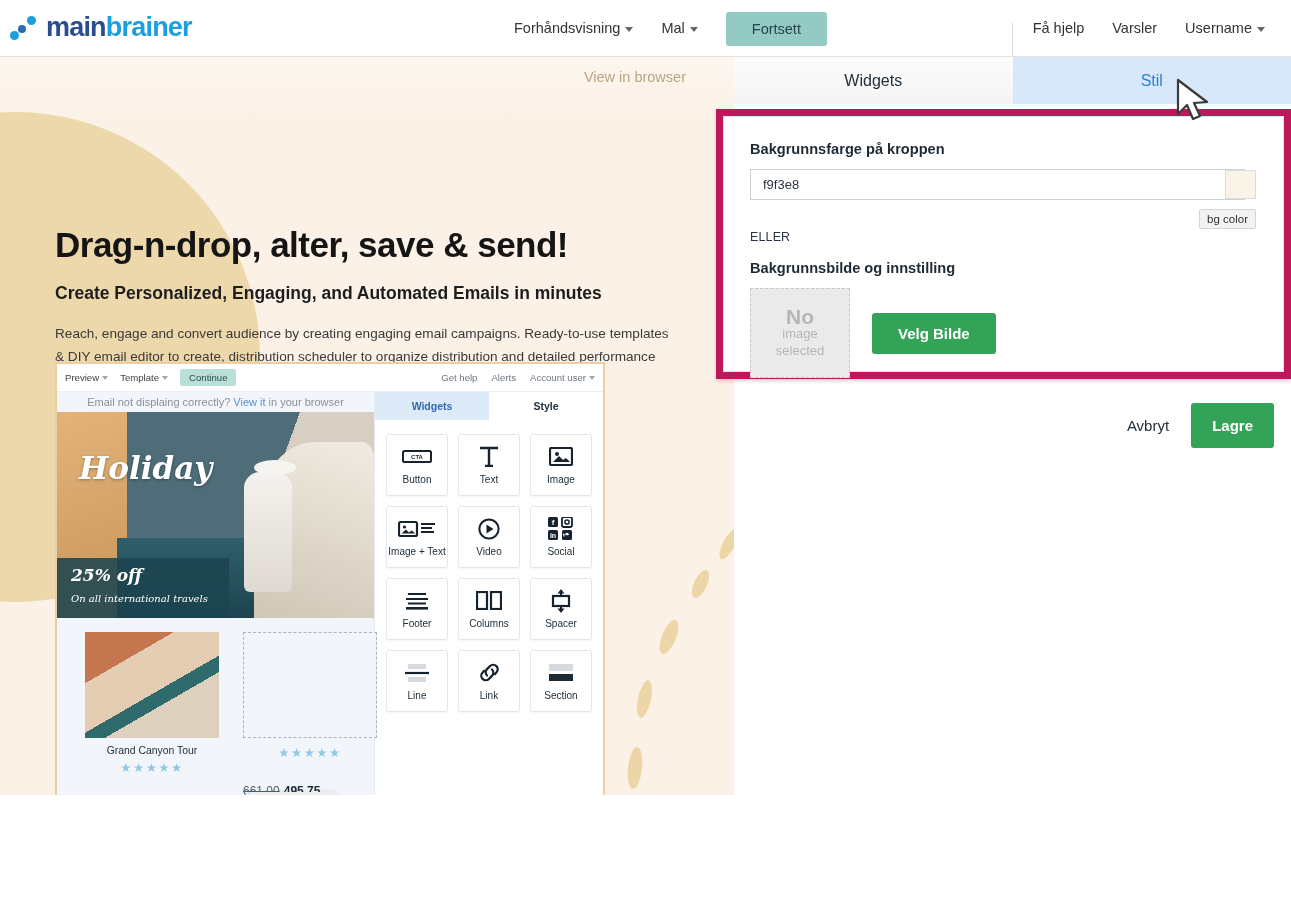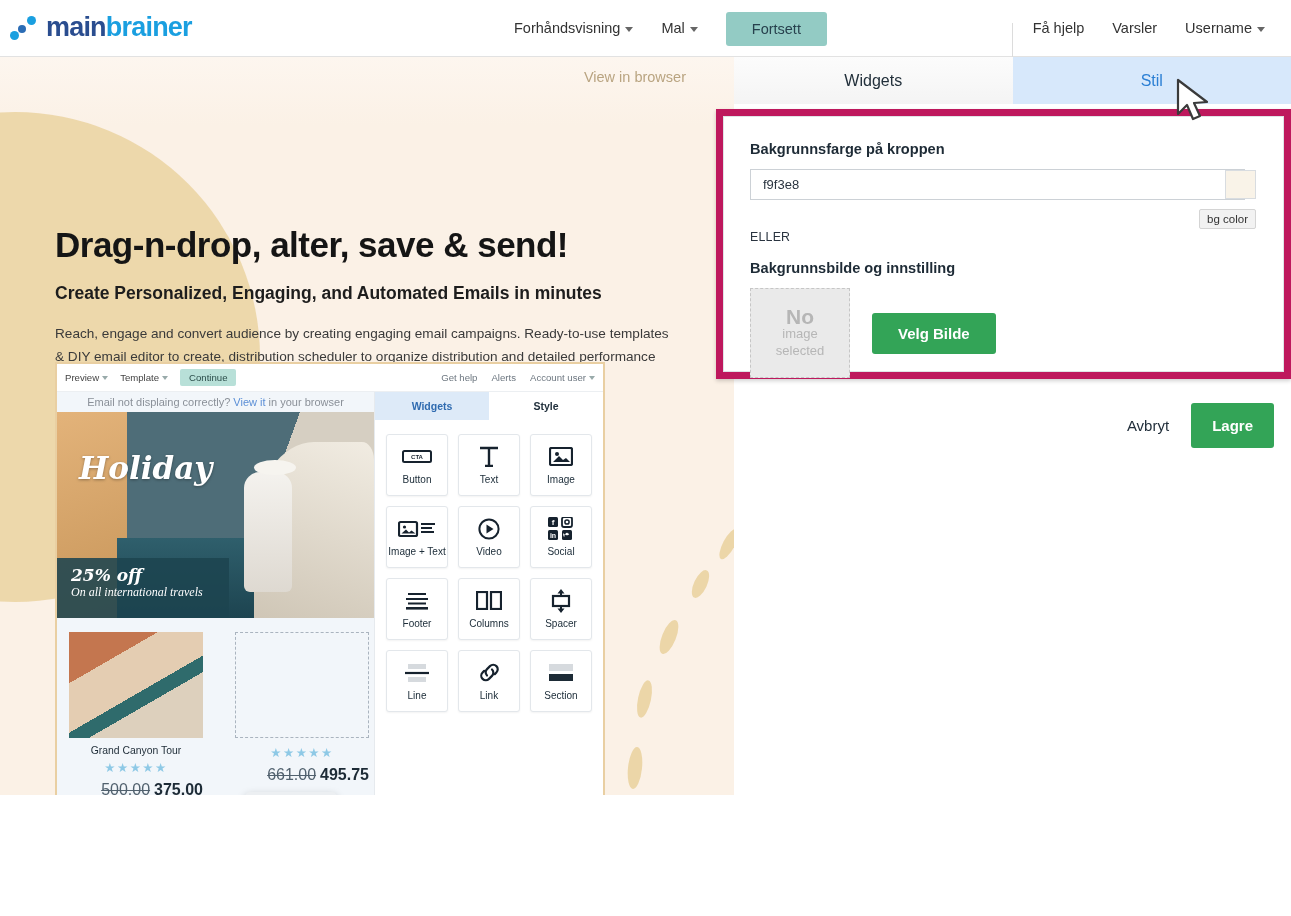--- a/index.html
+++ b/index.html
@@ -121,34 +121,34 @@
     position: absolute; left: 22px; top: 38px; font-family: "DejaVu Serif", serif;
     font-style: italic; color: #fff; font-size: 31px; line-height: 36px; font-weight: bold;
     text-shadow: 0 1px 3px rgba(0,0,0,.35);
   }
   .hero-band {
     position: absolute; left: 0; bottom: 0; width: 172px; height: 60px;
     background: rgba(29,68,80,.88); color: #fff; padding: 7px 0 0 14px;
     font-family: "DejaVu Serif", serif; font-style: italic;
   }
   .hero-band .pct { font-size: 17px; font-weight: bold; }
-  .hero-band .sub { font-size: 12px; margin-top: 0; font-family: Liberation Serif, serif; }
-
-  .cards { display: flex; padding: 14px 12px 0 12px; gap: 32px; }
+  .hero-band .sub { font-size: 10px; margin-top: 8px; }
+
+  .cards { display: flex; padding: 14px 12px 0 28px; gap: 24px; }
   .card { width: 134px; }
   .card-img {
     width: 134px; height: 106px;
     background: linear-gradient(150deg,#c4764f 0 28%, #e4cdb2 28% 55%, #2f6b6c 55% 64%, #ddd0bd 64% 100%);
   }
   .card-ph {
     width: 134px; height: 106px; border: 1px dashed #aab4bf; background: #f2f6fa;
   }
   .card-title { font-size: 10.4px; color: #1d2b36; text-align: center; margin-top: 7px; }
   .stars { text-align: center; font-size: 12.5px; color: #8ec9e6; letter-spacing: 1.5px; margin-top: 4px; }
-  .prices { text-align: right; font-size: 16px; color: #1d2b36; margin-top: 6px; font-weight: bold; }
+  .prices { text-align: left; font-size: 12px; color: #1d2b36; margin-top: 24px; font-weight: bold; }
   .prices s { color: #51616e; font-weight: normal; margin-right: 4px; }
 
   .drag-ghost {
     position: absolute; left: 188px; top: 400px; width: 92px; height: 78px;
     background: #eceff2; border-radius: 5px; box-shadow: 0 3px 8px rgba(0,0,0,.22);
     display: flex; flex-direction: column; align-items: center; justify-content: center; gap: 6px;
     z-index: 5;
   }
   .drag-ghost .gl { font-size: 11.5px; color: #1d2b36; }
   .cursor-hand {

